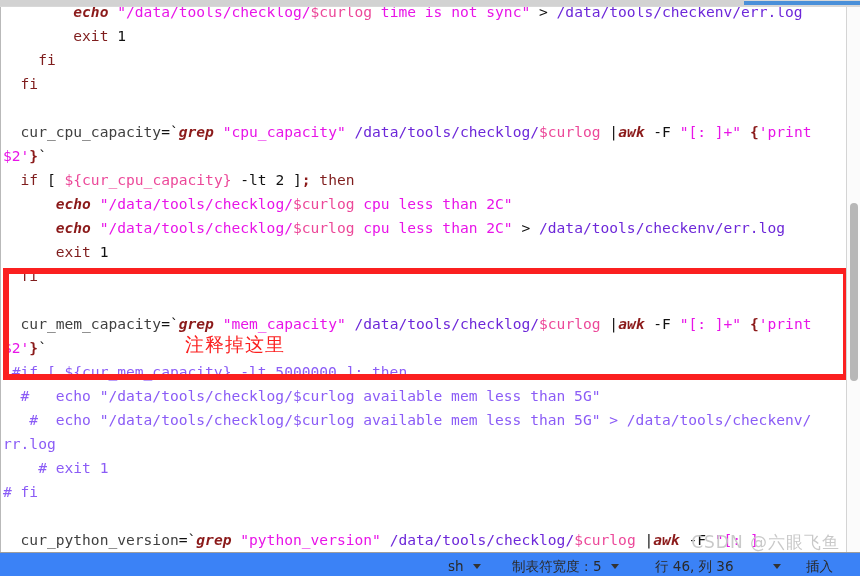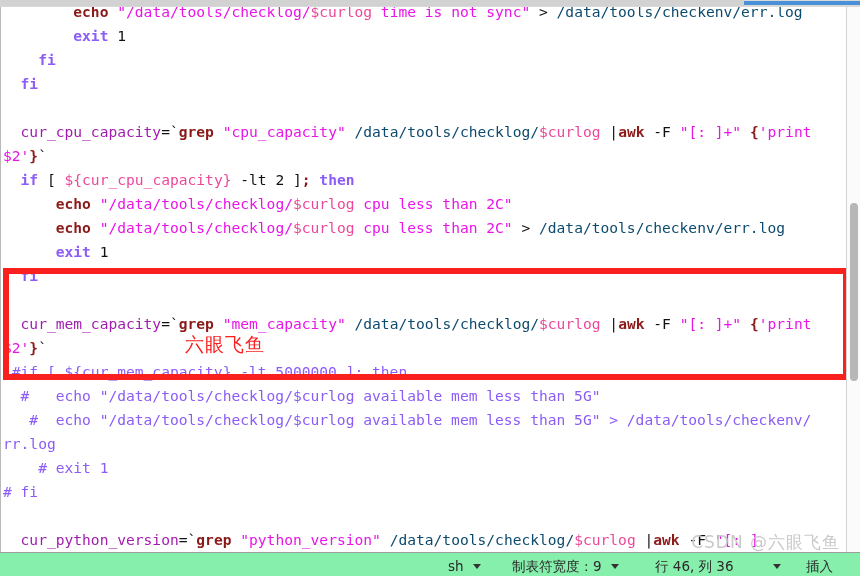--- a/index.html
+++ b/index.html
@@ -66,25 +66,25 @@
     color: #000000;
   }
   .ln {
     height: 24px;
     padding-left: 2px;
     white-space: pre;
   }
   .ln.first { height: 17px; line-height: 10px; overflow: hidden; }
 
   
-  .c-var   { color: #a21caf; margin-top: 8px; }
-  .c-kw    { color: #8b5cf6; font-weight: bold; }
-  .c-cmd   { color: #8b1a1a; font-weight: bold; }
+  .c-var   { color: #404040; margin-top: 8px; }
+  .c-kw    { color: #7f1d1d; font-weight: normal; }
+  .c-cmd   { color: #8b1a1a; font-weight: bold; font-style: italic; }
   .c-str   { color: #e814e8; }
-  .c-path  { color: #0c4a6e; }
+  .c-path  { color: #6d28d9; }
   .c-dollar{ color: #ec4899; }
   .c-plain { color: #111111; }
   .c-op    { color: #8b1a1a; font-weight: bold; }
   .c-comment { color: #8b5cf6; }
 
   
   .redbox {
     position: absolute;
     left: 2px;
     top: 261px;
@@ -124,21 +124,21 @@
     background: #b7b7b7;
   }
 
   
   .statusbar {
     position: absolute;
     left: 0;
     bottom: 0;
     width: 860px;
     height: 23px;
-    background: #86efac;
+    background: #3b82f6;
     border-top: 1px solid #9d9d9d;
     font-family: "DejaVu Sans", "Liberation Sans", sans-serif;
     font-size: 13.5px;
     color: #2a2a2a;
   }
   .statusbar .item {
     position: absolute;
     top: 5px;
     white-space: nowrap;
   }
@@ -176,36 +176,36 @@
 
   <div class="top-strip">
     <div class="h-thumb"></div>
     <div class="h-thumb-blue"></div>
   </div>
 
   <div class="editor-wrap">
     <div class="code-area" id="code-area"><div class="ln first"><span class="c-plain">        </span><span class="c-cmd">echo</span><span class="c-plain"> </span><span class="c-str">"/data/tools/checklog/</span><span class="c-dollar">$curlog</span><span class="c-str"> time is not sync"</span><span class="c-plain"> &gt; </span><span class="c-path">/data/tools/checkenv/err.log</span></div><div class="ln"><span class="c-plain">        </span><span class="c-kw">exit</span><span class="c-plain"> 1</span></div><div class="ln"><span class="c-plain">    </span><span class="c-kw">fi</span></div><div class="ln"><span class="c-plain">  </span><span class="c-kw">fi</span></div><div class="ln">&nbsp;</div><div class="ln"><span class="c-plain">  </span><span class="c-var">cur_cpu_capacity</span><span class="c-plain">=`</span><span class="c-cmd">grep</span><span class="c-plain"> </span><span class="c-str">"cpu_capacity"</span><span class="c-plain"> </span><span class="c-path">/data/tools/checklog/</span><span class="c-dollar">$curlog</span><span class="c-plain"> |</span><span class="c-cmd">awk</span><span class="c-plain"> -F </span><span class="c-str">"[: ]+"</span><span class="c-op"> {</span><span class="c-str">'print</span></div><div class="ln"><span class="c-str">$2'</span><span class="c-op">}</span><span class="c-plain">`</span></div><div class="ln"><span class="c-plain">  </span><span class="c-kw">if</span><span class="c-plain"> [ </span><span class="c-dollar">${cur_cpu_capacity}</span><span class="c-plain"> -lt 2 ]</span><span class="c-op">;</span><span class="c-plain"> </span><span class="c-kw">then</span></div><div class="ln"><span class="c-plain">      </span><span class="c-cmd">echo</span><span class="c-plain"> </span><span class="c-str">"/data/tools/checklog/</span><span class="c-dollar">$curlog</span><span class="c-str"> cpu less than 2C"</span></div><div class="ln"><span class="c-plain">      </span><span class="c-cmd">echo</span><span class="c-plain"> </span><span class="c-str">"/data/tools/checklog/</span><span class="c-dollar">$curlog</span><span class="c-str"> cpu less than 2C"</span><span class="c-plain"> &gt; </span><span class="c-path">/data/tools/checkenv/err.log</span></div><div class="ln"><span class="c-plain">      </span><span class="c-kw">exit</span><span class="c-plain"> 1</span></div><div class="ln"><span class="c-plain">  </span><span class="c-kw">fi</span></div><div class="ln">&nbsp;</div><div class="ln"><span class="c-plain">  </span><span class="c-var">cur_mem_capacity</span><span class="c-plain">=`</span><span class="c-cmd">grep</span><span class="c-plain"> </span><span class="c-str">"mem_capacity"</span><span class="c-plain"> </span><span class="c-path">/data/tools/checklog/</span><span class="c-dollar">$curlog</span><span class="c-plain"> |</span><span class="c-cmd">awk</span><span class="c-plain"> -F </span><span class="c-str">"[: ]+"</span><span class="c-op"> {</span><span class="c-str">'print</span></div><div class="ln"><span class="c-str">$2'</span><span class="c-op">}</span><span class="c-plain">`</span></div><div class="ln"><span class="c-comment"> #if [ ${cur_mem_capacity} -lt 5000000 ]; then</span></div><div class="ln"><span class="c-comment">  #   echo "/data/tools/checklog/$curlog available mem less than 5G"</span></div><div class="ln"><span class="c-comment">   #  echo "/data/tools/checklog/$curlog available mem less than 5G" &gt; /data/tools/checkenv/</span></div><div class="ln"><span class="c-comment">rr.log</span></div><div class="ln"><span class="c-comment">    # exit 1</span></div><div class="ln"><span class="c-comment"># fi</span></div><div class="ln">&nbsp;</div><div class="ln"><span class="c-plain">  </span><span class="c-var">cur_python_version</span><span class="c-plain">=`</span><span class="c-cmd">grep</span><span class="c-plain"> </span><span class="c-str">"python_version"</span><span class="c-plain"> </span><span class="c-path">/data/tools/checklog/</span><span class="c-dollar">$curlog</span><span class="c-plain"> |</span><span class="c-cmd">awk</span><span class="c-plain"> -F </span><span class="c-str">"[: ]</span></div><div class="ln"></div></div>
 
     <div class="redbox"></div>
-    <div class="annot-text">六眼飞鱼</div>
+    <div class="annot-text">注释掉这里</div>
   </div>
 
   <div class="vscroll">
     <div class="v-thumb"></div>
   </div>
 
   <div class="watermark">CSDN @六眼飞鱼</div>
 
   <div class="statusbar">
     <div class="item st-lang">
       <span>sh</span>
       <span class="caret-dn"></span>
     </div>
     <div class="item st-tab">
-      <span>制表符宽度：9</span>
+      <span>制表符宽度：5</span>
       <span class="caret-dn"></span>
     </div>
     <div class="item st-pos">
       <span>行 46, 列 36</span>
     </div>
     <div class="item st-arrow">
       <span class="caret-dn"></span>
     </div>
     <div class="item st-ins">
       <span>插入</span>

